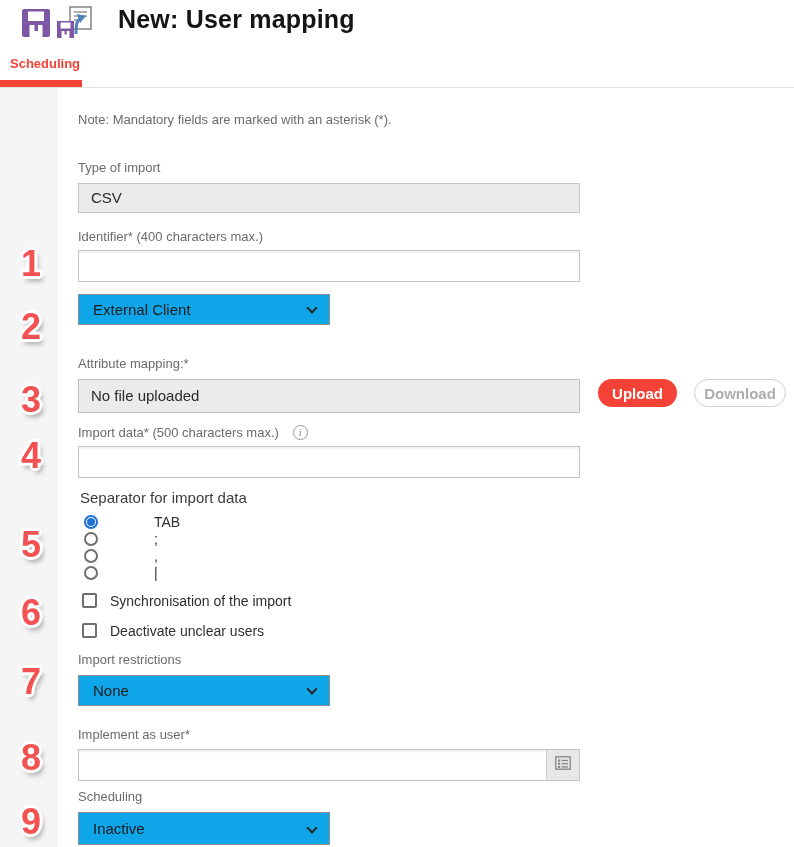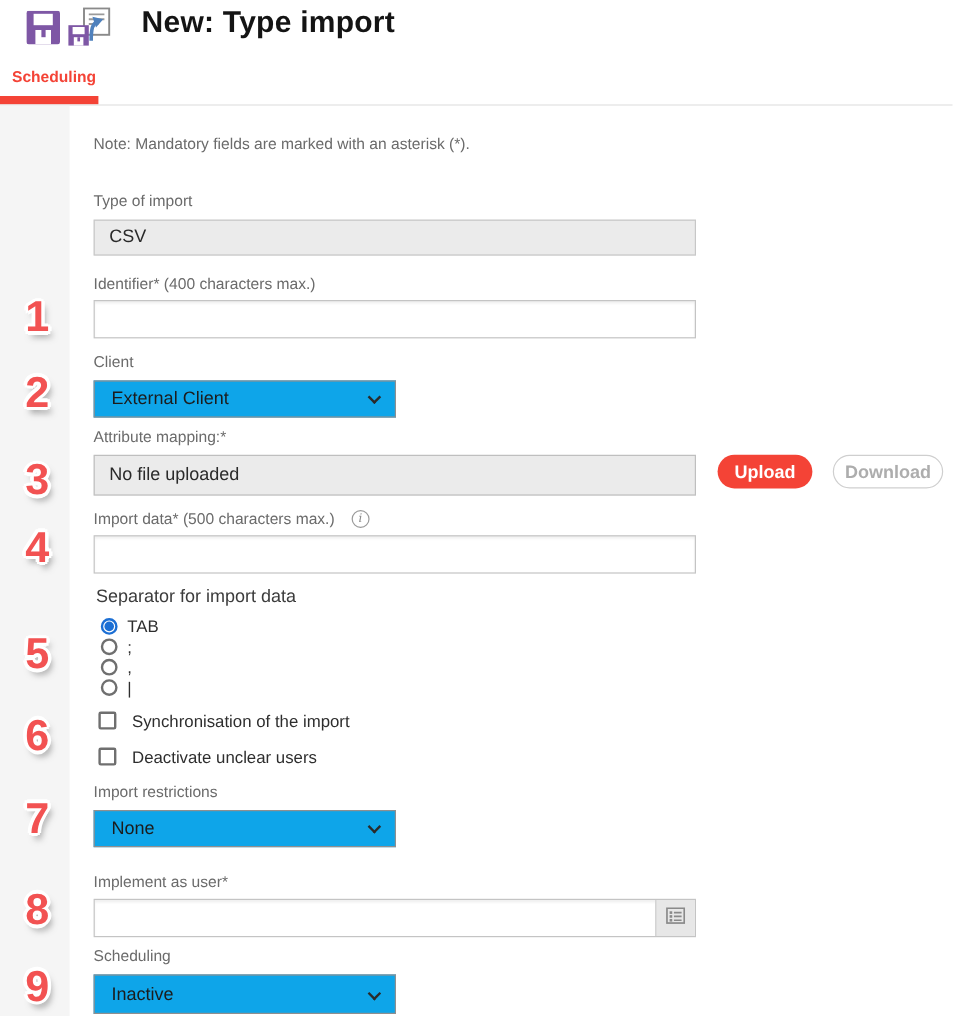--- a/index.html
+++ b/index.html
@@ -52,21 +52,21 @@
   .btn-download { left:694px; width:92px; background:#fff; color:#adadad; border:1px solid #cfcfcf; }
 
   .label-row { display:flex; align-items:center; gap:14px; margin-bottom:6px; }
   .label-row .lbl { margin-bottom:0; }
   .info-icon { width:15px; height:15px; border:1px solid #9a9a9a; border-radius:50%;
                color:#8a8a8a; font-family:"DejaVu Serif", serif; font-style:italic; font-size:10px;
                display:flex; align-items:center; justify-content:center; cursor:default; }
 
   
   .radio-list { padding-left:4px; }
-  .radio-row { display:flex; align-items:center; height:17px; cursor:pointer; }
+  .radio-row { display:flex; align-items:center; height:17px; cursor:pointer;gap:48px; }
   .radio { width:14px; height:14px; border-radius:50%; border:2px solid #6f6f6f; background:#fff; flex:none; }
   .radio.sel { border-color:#1c6fd4; position:relative; }
   .radio.sel::after { content:""; position:absolute; left:1px; top:1px; width:8px; height:8px;
                       border-radius:50%; background:#1c6fd4; }
   .radio-text { font-size:14px; color:#2e2e2e; margin-left:8px; line-height:14px; }
 
   
   .check-row { position:absolute; left:82px; display:flex; align-items:flex-start; cursor:pointer; }
   .checkbox { width:15px; height:15px; border:2px solid #6f6f6f; border-radius:2px; background:#fff; flex:none; }
   .check-text { font-size:14px; color:#2e2e2e; margin-left:13px; }
@@ -103,21 +103,21 @@
         <line x1="18" y1="14" x2="26" y2="14" stroke="#9a9a9a" stroke-width="1.6"></line>
         <rect x="1" y="15" width="17" height="17" fill="#7e57a5"></rect>
         <rect x="4.5" y="16.5" width="10" height="6" fill="#fff"></rect>
         <rect x="5.5" y="25" width="8" height="7" fill="#fff"></rect>
         <rect x="8.5" y="25" width="2.2" height="3.5" fill="#7e57a5"></rect>
         <path d="M20 28 C20 18 21 14 25 12" fill="none" stroke="#4f81bd" stroke-width="3"></path>
         <polygon points="21,8 30,10 24,17" fill="#4f81bd"></polygon>
       </svg>
     </span>
   </div>
-  <div class="page-title">New: Type import</div>
+  <div class="page-title">New: User mapping</div>
 
   <div class="tab-label">Scheduling</div>
   <div class="tab-underline"></div>
   <div class="tab-divider"></div>
 
   <div class="side-strip"></div>
   <div class="anno" style="top:242px">1</div>
   <div class="anno" style="top:305px">2</div>
   <div class="anno" style="top:378px">3</div>
   <div class="anno" style="top:434px">4</div>
@@ -133,21 +133,20 @@
     <div class="lbl">Type of import</div>
     <div class="field-disabled">CSV</div>
   </div>
 
   <div class="group" style="top:229px">
     <div class="lbl" style="margin-bottom:6px">Identifier* (400 characters max.)</div>
     <input class="text-input" type="text" value="" style="">
   </div>
 
   <div class="group" style="top:294px">
-    <div class="lbl">Client</div>
     <div class="select">
       <span>External Client</span>
       <span class="chevron"></span>
     </div>
   </div>
 
   <div class="group" style="top:356px">
     <div class="lbl">Attribute mapping:*</div>
     <div class="attr-field">No file uploaded</div>
   </div>

